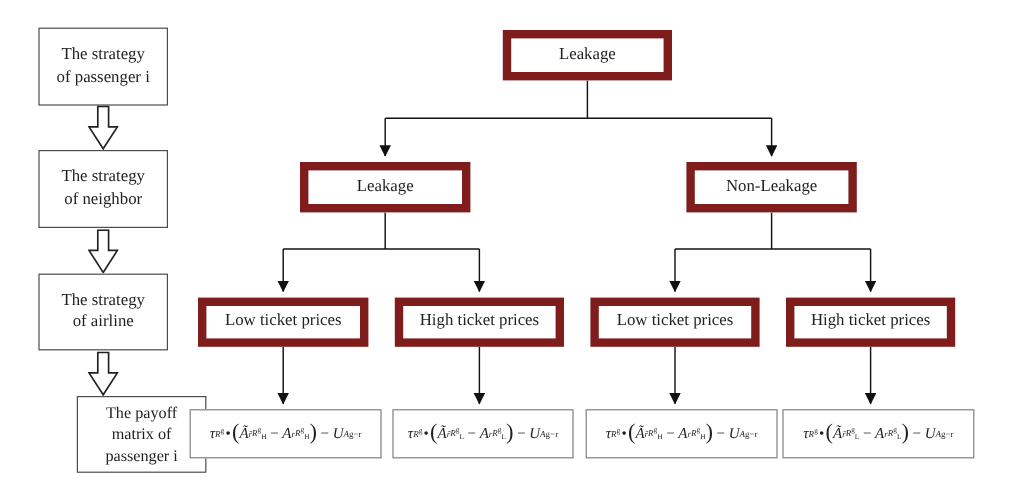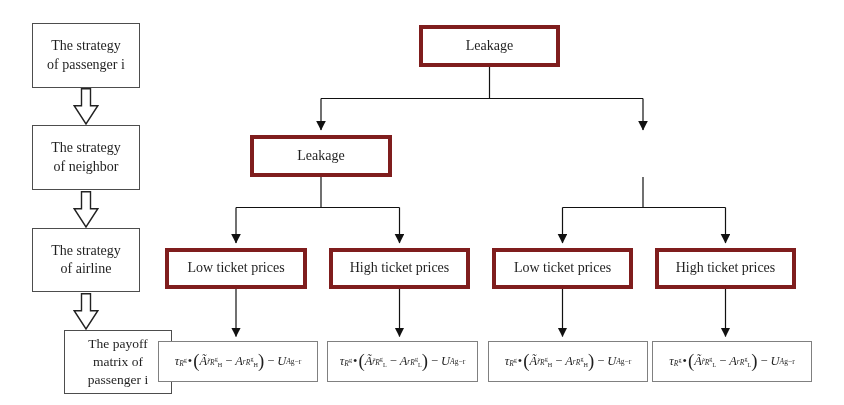--- a/index.html
+++ b/index.html
@@ -6,21 +6,21 @@
   .canvas{
     position:relative;width:844px;height:405px;background:#fff;
     font-family:"Liberation Serif", serif;color:#1f1f1f;overflow:hidden;
   }
   .node{
     position:absolute;box-sizing:border-box;background:#fff;
     border:1px solid #4d4d4d;
     display:flex;align-items:center;justify-content:center;
     text-align:center;font-size:14px;line-height:1.32;white-space:pre-line;
   }
-  .treebox{border:4px solid #7f1d1d;font-size:14px;}
+  .treebox{border:7px solid #7f1d1d;font-size:14px;}
   .formula{
     border:1.6px solid #808080;font-size:12.5px;white-space:nowrap;
     padding:0 2px;letter-spacing:0;
   }
   .formula sub{font-size:0.60em;line-height:0;}
   .formula sup{font-size:0.60em;line-height:0;}
   .formula sub sub,.formula sub sup{font-size:0.82em;}
   .formula .pr{font-size:1.5em;font-weight:400;vertical-align:-0.1em;}
   .formula .mi{padding:0 3px;}
   .formula .dt{padding:0 1px;}
@@ -83,20 +83,21 @@
       <line x1="399.5" y1="289" x2="399.5" y2="336.5" marker-end="url(#ah)"></line>
       <line x1="562.5" y1="289" x2="562.5" y2="336.5" marker-end="url(#ah)"></line>
       <line x1="725.5" y1="289" x2="725.5" y2="336.5" marker-end="url(#ah)"></line>
     </g>
   </svg>
 
   <div class="node treebox" style="left:419px;top:25px;width:141px;height:42px;">Leakage</div>
 
   <div class="node treebox" style="left:250px;top:135px;width:142px;height:42px;">Leakage</div>
 
+  <div class="node treebox" style="left:572px;top:135px;width:142px;height:42px;">Non-Leakage</div>
 
   <div class="node treebox" style="left:165px;top:248px;width:142px;height:41px;">Low ticket prices</div>
 
   <div class="node treebox" style="left:329px;top:248px;width:141px;height:41px;">High ticket prices</div>
 
   <div class="node treebox" style="left:492px;top:248px;width:141px;height:41px;">Low ticket prices</div>
 
   <div class="node treebox" style="left:655px;top:248px;width:141px;height:41px;">High ticket prices</div>
 
   <div class="node formula" style="left:158px;top:341px;width:160px;height:41px;">

